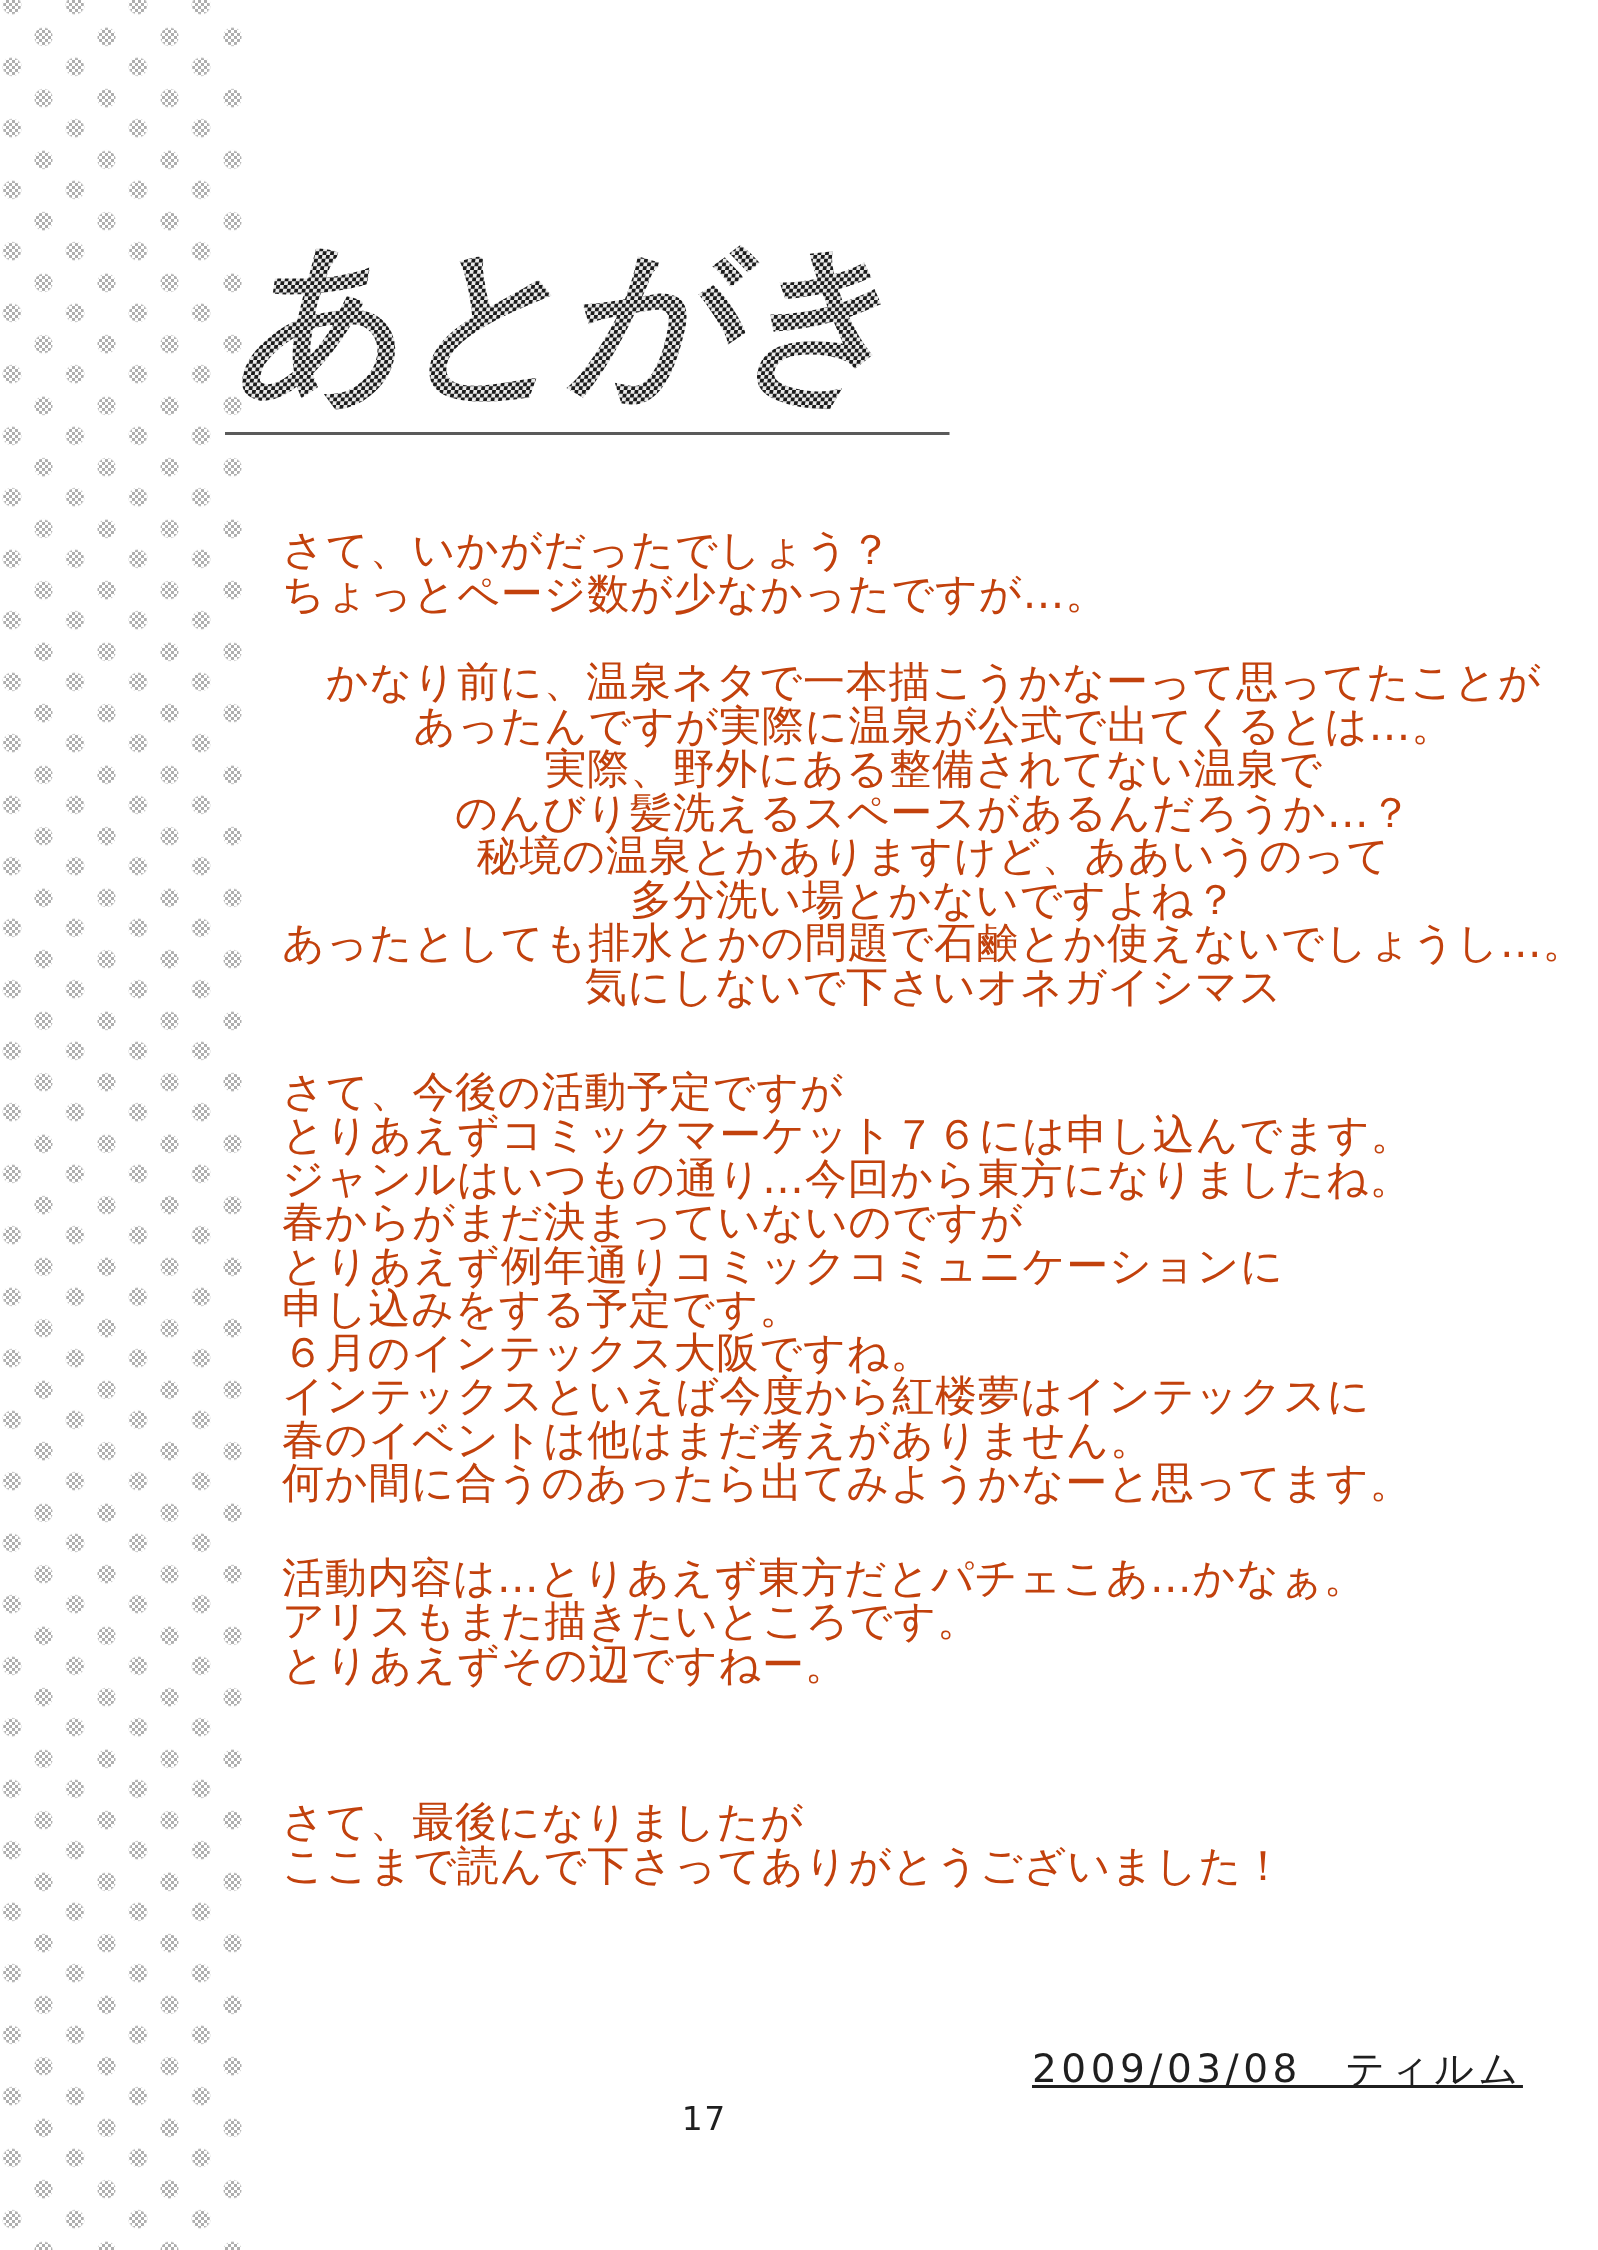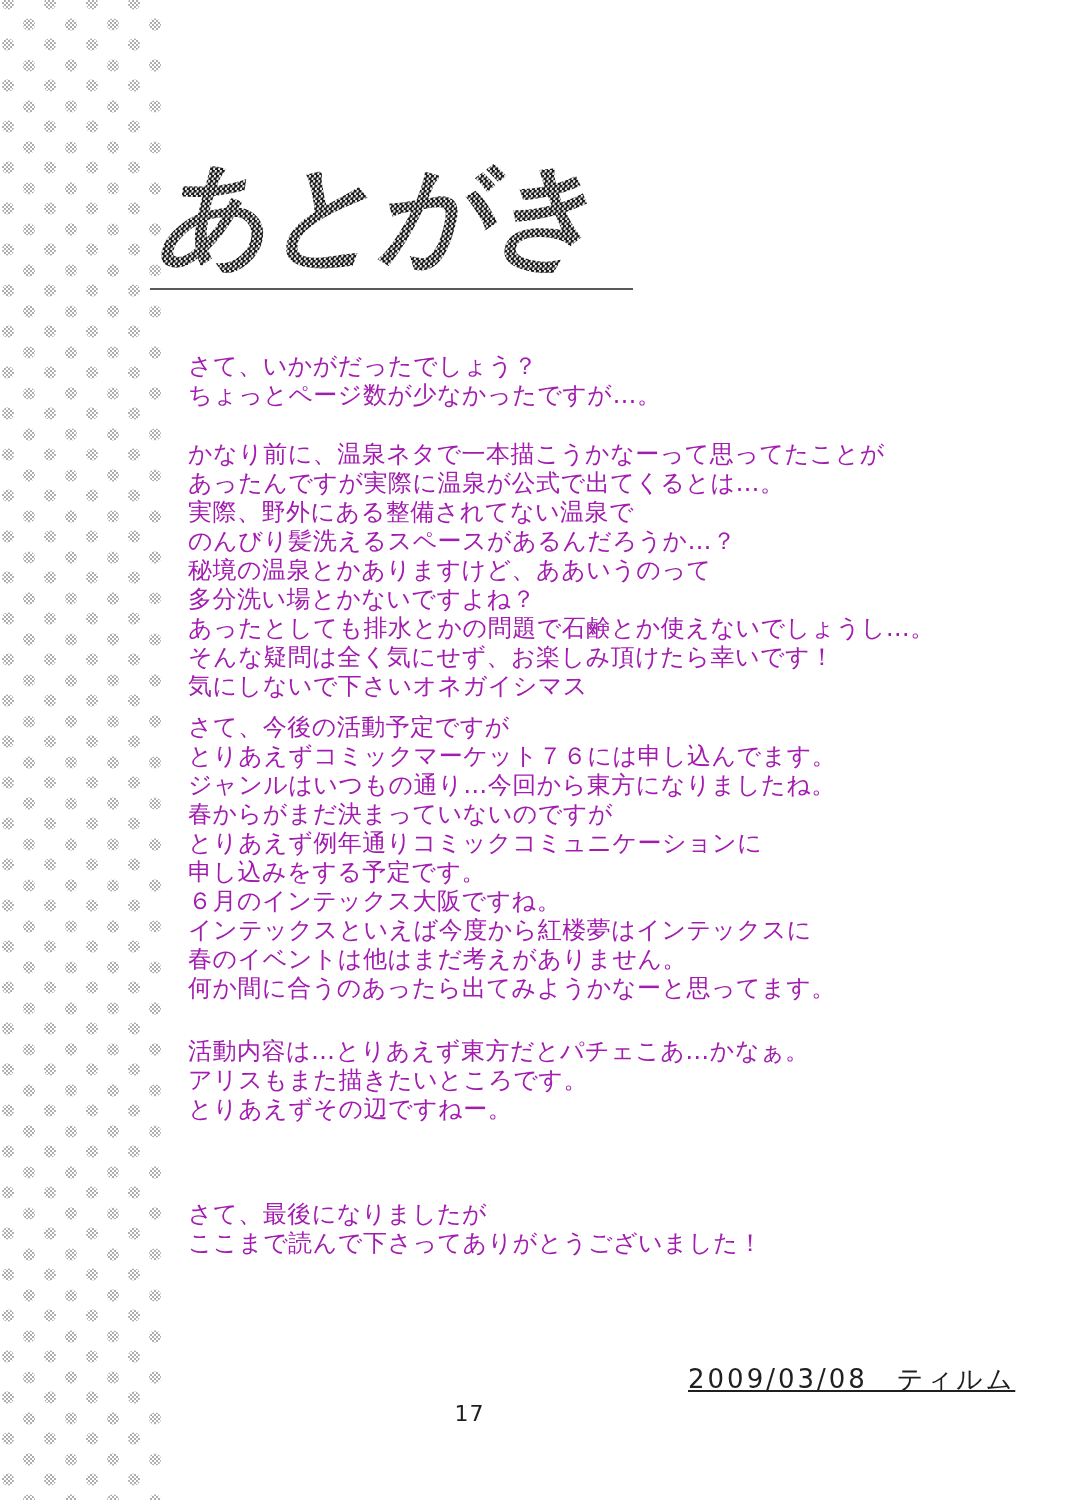--- a/index.html
+++ b/index.html
@@ -50,28 +50,28 @@
     position: absolute;
     left: 150px; top: 288px;
     width: 483px; height: 2px;
     background: #5a5a5a;
   }
 
   
   .para {
     position: absolute;
     left: 188px;
-    font-size: 24px;
+    font-size: 28px;
     line-height: 29px;
     letter-spacing: 0.5px;
-    color: #a21caf;
+    color: #c2410c;
     white-space: nowrap;
   }
   .p1 { top: 352px; }
-  .p2 { top: 440px; }
+  .p2 { top: 440px; text-align: center; }
   .p3 { top: 713px; }
   .p4 { top: 1037px; }
   .p5 { top: 1200px; }
 
   .date-line {
     position: absolute;
     left: 688px; top: 1362px;
     font-size: 26px;
     letter-spacing: 3px;
     white-space: nowrap;
@@ -102,21 +102,20 @@
 </div>
 
 <div class="para p2">
   <div>かなり前に、温泉ネタで一本描こうかなーって思ってたことが</div>
   <div>あったんですが実際に温泉が公式で出てくるとは…。</div>
   <div>実際、野外にある整備されてない温泉で</div>
   <div>のんびり髪洗えるスペースがあるんだろうか…？</div>
   <div>秘境の温泉とかありますけど、ああいうのって</div>
   <div>多分洗い場とかないですよね？</div>
   <div>あったとしても排水とかの問題で石鹸とか使えないでしょうし…。</div>
-  <div>そんな疑問は全く気にせず、お楽しみ頂けたら幸いです！</div>
   <div>気にしないで下さいオネガイシマス</div>
 </div>
 
 <div class="para p3">
   <div>さて、今後の活動予定ですが</div>
   <div>とりあえずコミックマーケット７６には申し込んでます。</div>
   <div>ジャンルはいつもの通り…今回から東方になりましたね。</div>
   <div>春からがまだ決まっていないのですが</div>
   <div>とりあえず例年通りコミックコミュニケーションに</div>
   <div>申し込みをする予定です。</div>

